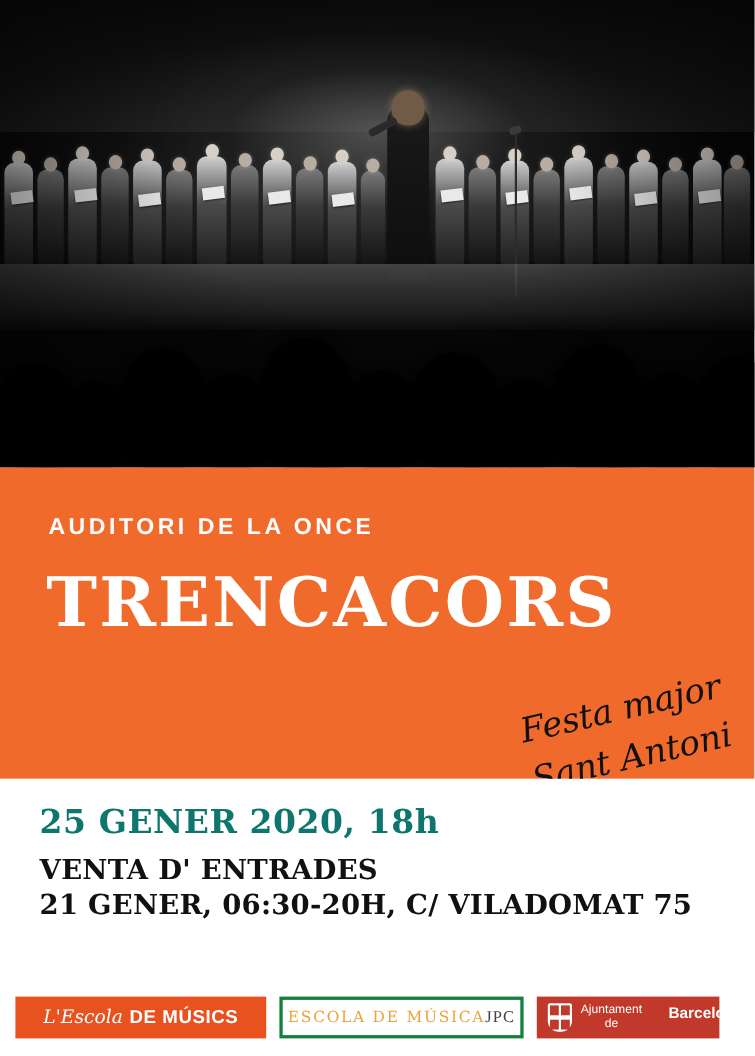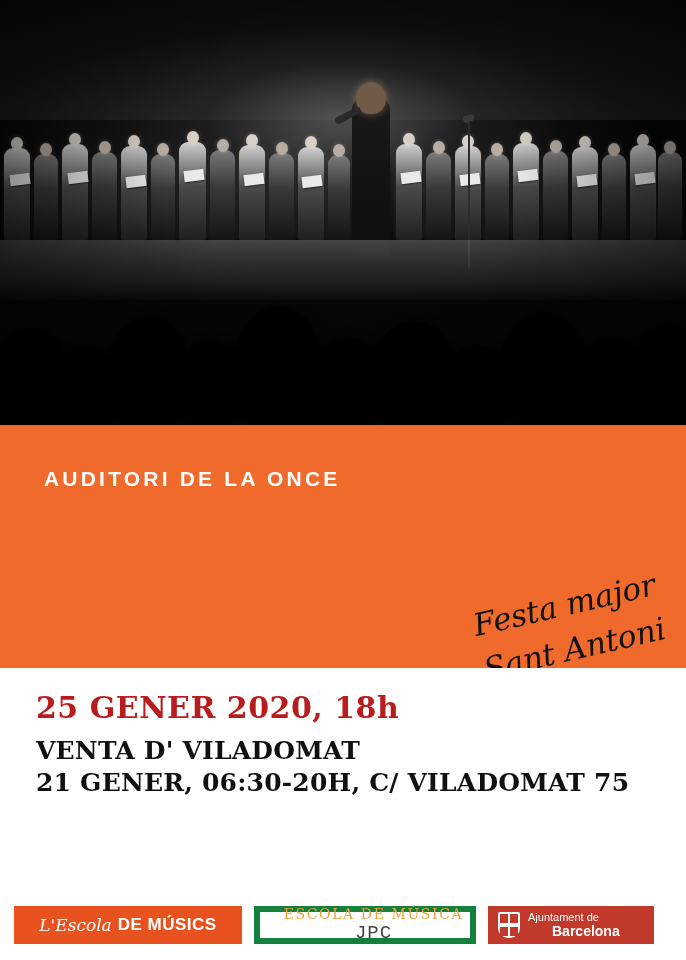--- a/index.html
+++ b/index.html
@@ -149,21 +149,21 @@
     position: absolute;
     inset: 0;
     background: radial-gradient(ellipse at 50% 40%, rgba(0,0,0,0) 35%, rgba(0,0,0,0.55) 85%, rgba(0,0,0,0.85) 100%);
     pointer-events: none;
   }
 
   
   .orange-band {
     position: relative;
     width: 686px;
-    height: 243px;
+    height: 283px;
     background: #ef6a2b;
     box-sizing: border-box;
     padding: 36px 44px 0 44px;
   }
   .venue {
     color: #ffffff;
     font-size: 21px;
     font-weight: bold;
     letter-spacing: 3.2px;
     margin: 6px 0 0 0;
@@ -194,21 +194,21 @@
 
   
   .info {
     position: relative;
     width: 686px;
     box-sizing: border-box;
     padding: 22px 36px 0 36px;
     background: #ffffff;
   }
   .date-line {
-    color: #b91c1c;
+    color: #0f766e;
     font-family: "DejaVu Serif", serif;
     font-size: 30px;
     font-weight: bold;
     letter-spacing: 0.5px;
     margin: 0 0 10px 0;
   }
   .addr-line {
     color: #111111;
     font-family: "DejaVu Serif", serif;
     font-size: 25px;
@@ -250,39 +250,38 @@
   .logo-escola .t2 {
     color: #ffffff;
     font-family: "Liberation Sans", sans-serif;
     font-weight: bold;
     font-size: 17px;
     letter-spacing: 0.5px;
   }
   .logo-jpc {
     width: 222px;
     height: 38px;
-    border: 6px solid #15803d;
+    border: 3px solid #15803d;
     box-sizing: border-box;
     display: flex;
-    flex-direction: column;
+    flex-direction: row;
     align-items: center;
     justify-content: center;
     background: #ffffff;
-    padding-left: 17px;
   }
   .logo-jpc .j1 {
     color: #e8a33c;
     font-family: "DejaVu Serif", serif;
     font-size: 14px;
     letter-spacing: 1.6px;
   }
   .logo-jpc .j2 {
     color: #444444;
-    font-family: Liberation Mono, monospace;
-    font-size: 19px;
+    font-family: Liberation Serif, serif;
+    font-size: 15px;
     letter-spacing: 1px;
   }
   .logo-ajt {
     width: 166px;
     height: 38px;
     background: #c0392b;
     display: flex;
     align-items: center;
     gap: 8px;
     padding: 0 10px;
@@ -299,22 +298,23 @@
   .logo-ajt .shield::before {
     content: "";
     position: absolute;
     left: 2px; top: 2px;
     width: 8px; height: 9px;
     background: #c0392b;
     box-shadow: 10px 0 0 #c0392b, 0 13px 0 #c0392b, 10px 13px 0 #c0392b;
   }
   .logo-ajt .ajt-text {
     display: flex;
-    flex-direction: column;
+    flex-direction: row;
     line-height: 1.15;
+    text-align: center;
   }
   .logo-ajt .a1 {
     color: #ffffff;
     font-size: 11px;
   }
   .logo-ajt .a2 {
     color: #ffffff;
     font-size: 14px;
     font-weight: bold;
     padding-left: 24px;
@@ -390,29 +390,30 @@
       <div class="head" style="left:270px; width:56px;  height:56px;"></div>
       <div class="head" style="left:410px; width:60px;  height:60px;"></div>
       <div class="head" style="left:540px; width:54px;  height:54px;"></div>
     </div>
 
     <div class="photo-vignette"></div>
   </div>
 
   <div class="orange-band">
     <div class="venue">AUDITORI DE LA ONCE</div>
+    <div class="title">TRENCACORS</div>
     <div class="festa">
       <div>Festa major</div>
       <div>Sant Antoni</div>
     </div>
   </div>
 
   <div class="info">
     <div class="date-line">25 GENER 2020, 18h</div>
-    <div class="addr-line">VENTA D' VILADOMAT</div>
+    <div class="addr-line">VENTA D' ENTRADES</div>
     <div class="addr-line">21 GENER, 06:30-20H, C/ VILADOMAT 75</div>
   </div>
 
   <div class="logos">
     <div class="logo-escola">
       <span class="t1">L'Escola</span>
       <span class="t2">DE MÚSICS</span>
     </div>
     <div class="logo-jpc">
       <span class="j1">ESCOLA DE MÚSICA</span>

